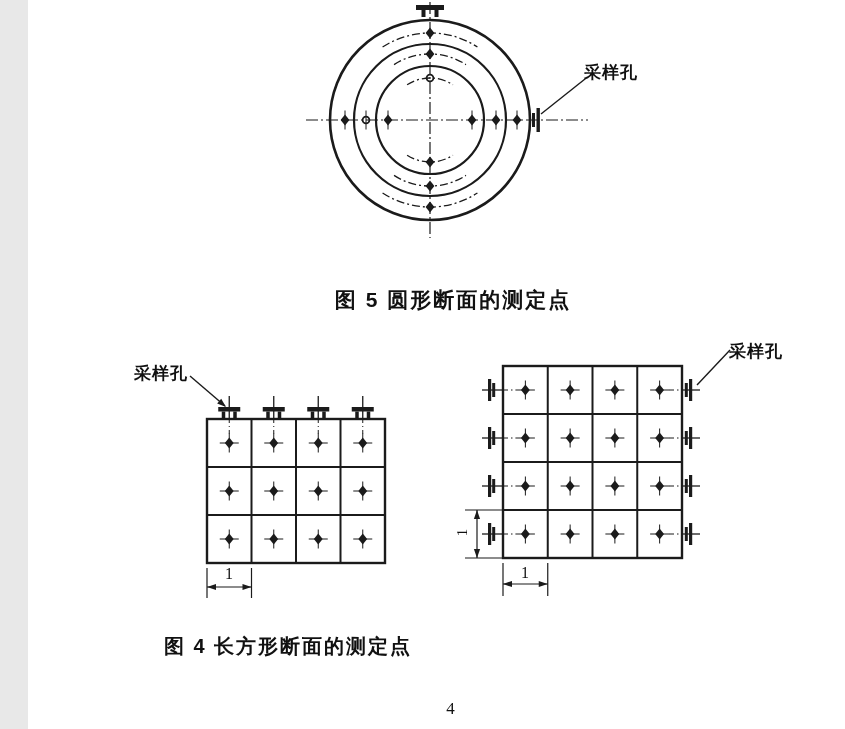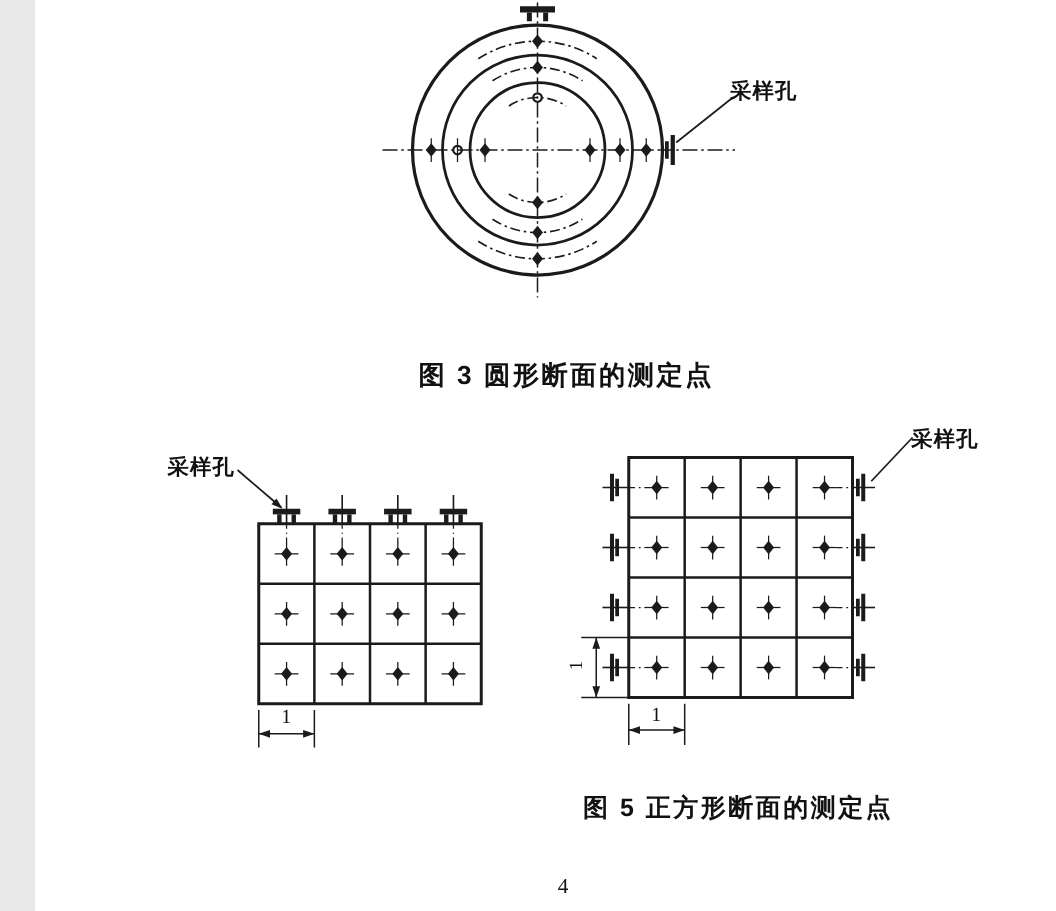--- a/index.html
+++ b/index.html
@@ -94,21 +94,21 @@
       </g>
       <g>
         <rect x="234" y="113" width="3" height="14" fill="#1b1b1b"></rect>
         <rect x="238.5" y="108" width="3.4" height="24" fill="#1b1b1b"></rect>
       </g>
       <g>
         <line x1="287" y1="79" x2="243" y2="114" stroke="#1b1b1b" stroke-width="1.4"></line>
       </g>
     </svg>
   <div class="label-cn" style="left:556px;top:61px;font-size:17px;">采样孔</div>
-  <div class="caption" style="left:240px;top:286px;width:370px;font-size:21px;">图 3 圆形断面的测定点</div>
+  <div class="caption" style="left:240px;top:286px;width:370px;font-size:21px;">图 5 圆形断面的测定点</div>
 
   <svg id="fig4svg" class="fig-svg" style="left:70px;top:355px;" width="330" height="250" viewBox="0 0 330 250">
       <g>
         <rect x="109" y="64" width="178" height="144" fill="none" stroke="#1b1b1b" stroke-width="2.4"></rect>
         <line x1="153.5" y1="64" x2="153.5" y2="208" stroke="#1b1b1b" stroke-width="2"></line>
         <line x1="198" y1="64" x2="198" y2="208" stroke="#1b1b1b" stroke-width="2"></line>
         <line x1="242.5" y1="64" x2="242.5" y2="208" stroke="#1b1b1b" stroke-width="2"></line>
         <line x1="109" y1="112" x2="287" y2="112" stroke="#1b1b1b" stroke-width="2"></line>
         <line x1="109" y1="160" x2="287" y2="160" stroke="#1b1b1b" stroke-width="2"></line>
       </g>
@@ -179,20 +179,21 @@
       <g>
         <line x1="109" y1="213" x2="109" y2="243" stroke="#1b1b1b" stroke-width="1.2"></line>
         <line x1="153.5" y1="213" x2="153.5" y2="243" stroke="#1b1b1b" stroke-width="1.2"></line>
         <line x1="109" y1="232" x2="153.5" y2="232" stroke="#1b1b1b" stroke-width="1.2"></line>
         <polygon points="109,232 118,228.9 118,235.1" fill="#1b1b1b"></polygon>
         <polygon points="153.5,232 144.5,235.1 144.5,228.9" fill="#1b1b1b"></polygon>
       </g>
     </svg>
   <div class="label-cn" style="left:106px;top:362px;font-size:17px;">采样孔</div>
   <div class="dim-label" style="left:186px;top:565px;width:30px;font-size:16px;">1</div>
+  <div class="caption" style="left:118px;top:633px;width:284px;font-size:20px;">图 4 长方形断面的测定点</div>
 
   <svg id="fig5svg" class="fig-svg" style="left:420px;top:330px;" width="360" height="270" viewBox="0 0 360 270">
       <g>
         <rect x="55" y="36" width="179" height="192" fill="none" stroke="#1b1b1b" stroke-width="2.4"></rect>
         <line x1="99.75" y1="36" x2="99.75" y2="228" stroke="#1b1b1b" stroke-width="2"></line>
         <line x1="144.5" y1="36" x2="144.5" y2="228" stroke="#1b1b1b" stroke-width="2"></line>
         <line x1="189.25" y1="36" x2="189.25" y2="228" stroke="#1b1b1b" stroke-width="2"></line>
         <line x1="55" y1="84" x2="234" y2="84" stroke="#1b1b1b" stroke-width="2"></line>
         <line x1="55" y1="132" x2="234" y2="132" stroke="#1b1b1b" stroke-width="2"></line>
         <line x1="55" y1="180" x2="234" y2="180" stroke="#1b1b1b" stroke-width="2"></line>
@@ -295,16 +296,15 @@
         <line x1="55" y1="233" x2="55" y2="266" stroke="#1b1b1b" stroke-width="1.2"></line>
         <line x1="99.75" y1="233" x2="99.75" y2="266" stroke="#1b1b1b" stroke-width="1.2"></line>
         <line x1="55" y1="254" x2="99.75" y2="254" stroke="#1b1b1b" stroke-width="1.2"></line>
         <polygon points="55,254 64,250.9 64,257.1" fill="#1b1b1b"></polygon>
         <polygon points="99.75,254 90.75,257.1 90.75,250.9" fill="#1b1b1b"></polygon>
       </g>
     </svg>
   <div class="label-cn" style="left:701px;top:340px;font-size:17px;">采样孔</div>
   <div class="dim-label" style="left:482px;top:564px;width:30px;font-size:16px;">1</div>
   <div class="dim-label" style="left:424px;top:524px;width:20px;font-size:15px;transform:rotate(-90deg);">1</div>
-  <div class="caption" style="left:420px;top:633px;width:285px;font-size:20px;">图 5 正方形断面的测定点</div>
 
   <div class="page-number">4</div>
 </div>
 
 </body></html>

